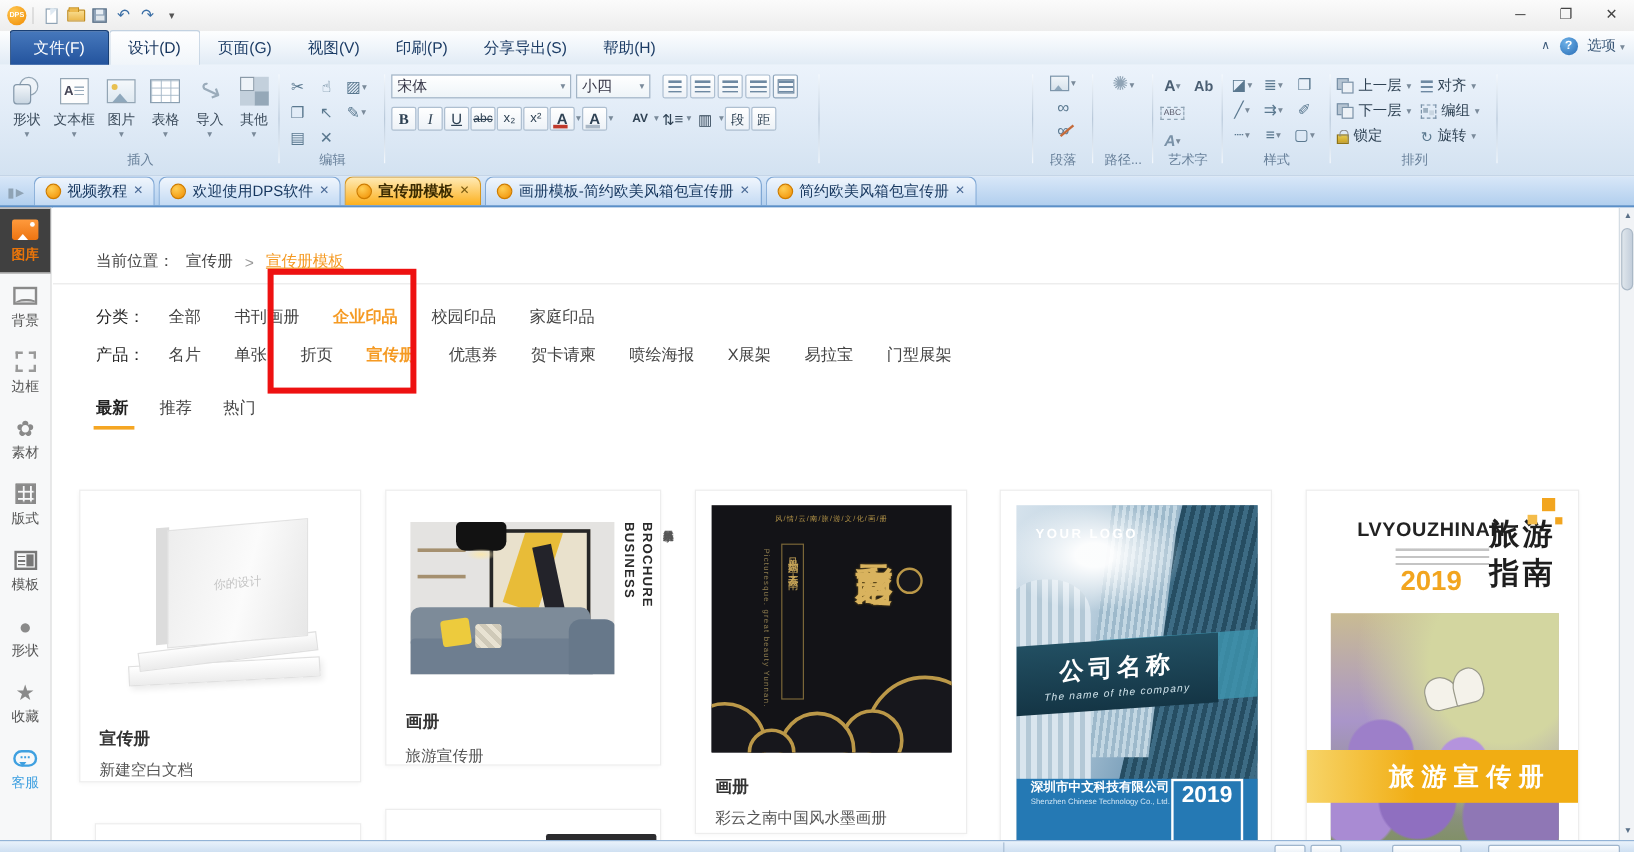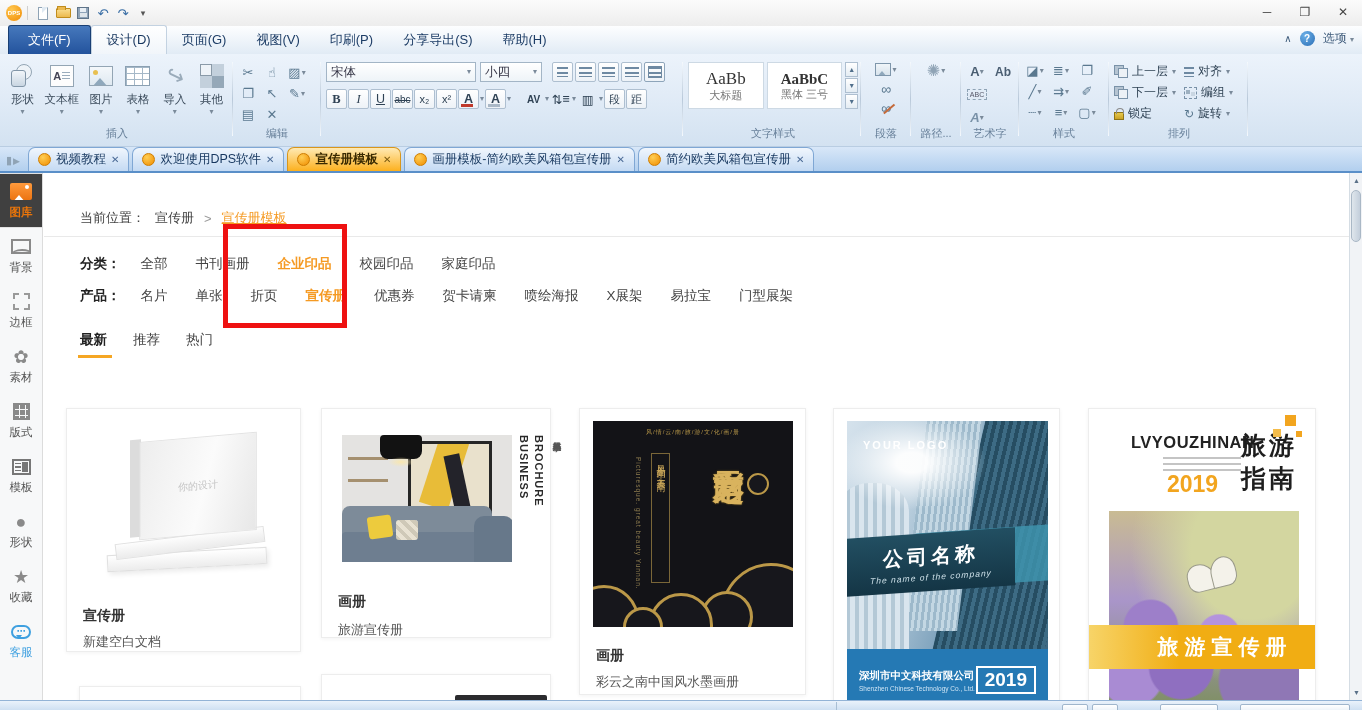--- a/index.html
+++ b/index.html
@@ -105,21 +105,21 @@
 .i-tpl::after{content:"";position:absolute;right:1px;top:1px;width:6px;height:10px;background:#777}
 .i-tpl::before{content:"";position:absolute;left:1px;top:2px;width:6px;height:8px;background:repeating-linear-gradient(to bottom,#777 0 1.5px,transparent 1.5px 3.5px)}
 .i-serv{width:20px;height:14px;border:2px solid #3fa0e0;border-radius:7px;position:relative;color:#3fa0e0;font-size:9px;text-align:center;line-height:9px;font-weight:bold}
 .i-serv::after{content:"";position:absolute;left:3px;bottom:-5px;border:3px solid transparent;border-top:4px solid #3fa0e0}
 
 #content{position:absolute;left:44px;top:173px;width:1305px;height:527px;background:#fff;overflow:hidden}
 .crumb{position:absolute;left:36px;top:36px;font-size:13px;color:#444;display:flex;gap:10px;align-items:center}
 .crumb .cur{color:#f59a23;text-decoration:underline}
 .hdiv{position:absolute;left:0;top:63px;width:100%;height:1px;background:#e9e9e9}
 .filterrow{position:absolute;left:36px;display:flex;gap:28px;font-size:13.5px;color:#444;align-items:center}
-.filterrow .flabel{font-weight:bold;color:#222;margin-right:-8px}
+.filterrow .flabel{font-weight:normal;color:#222;margin-right:-8px}
 .fopt.selected{color:#f59a23;font-weight:bold}
 .sortrow{position:absolute;left:36px;top:158px;display:flex;gap:26px;font-size:13.5px;color:#444}
 .sorttab{padding-bottom:9px;position:relative}
 .sorttab.active{color:#222;font-weight:bold}
 .sorttab.active::after{content:"";position:absolute;left:-2px;bottom:0;width:34px;height:3px;background:#f5a623}
 #annot{position:absolute;left:179px;top:51px;width:124px;height:104px;border:5px solid #ee1111;z-index:9}
 
 .card{position:absolute;background:#fff;border:1px solid #ededed;box-shadow:0 1px 4px rgba(0,0,0,.05)}
 .cat{position:absolute;left:16px;font-weight:bold;font-size:14px;color:#333}
 .ttl{position:absolute;left:16px;font-size:13px;color:#555;white-space:nowrap}
@@ -155,21 +155,21 @@
 .c4cover{position:absolute;left:13px;top:12px;width:201px;height:290px;overflow:hidden;background:linear-gradient(108deg,#d5e2ec 0%,#b9cedd 30%,#7fa3bd 55%,#49758f 82%,#35607a 100%)}
 .c4t1{position:absolute;right:-14px;top:-12px;width:112px;height:330px;transform:skewX(-13deg);background:repeating-linear-gradient(90deg,#264d62 0 4px,#3d6b84 4px 8px)}
 .c4t2{position:absolute;right:78px;top:0;width:56px;height:210px;transform:skewX(-7deg);background:repeating-linear-gradient(90deg,#9db9cb 0 3px,#c3d7e3 3px 6px)}
 .c4t3{position:absolute;left:-10px;top:62px;width:72px;height:240px;border-radius:45% 45% 0 0/12%;background:repeating-linear-gradient(90deg,#b3c8d6 0 4px,#d9e5ee 4px 9px)}
 .c4cloud{position:absolute;left:-10px;top:-6px;width:150px;height:95px;background:radial-gradient(ellipse,rgba(255,255,255,.95) 15%,transparent 70%)}
 .c4logo{position:absolute;left:16px;top:18px;color:#fff;font-weight:bold;font-size:11px;letter-spacing:2px}
 .c4band2{position:absolute;left:60px;top:108px;width:150px;height:56px;background:rgba(62,147,173,.85);transform:skewY(-4deg) skewX(-18deg)}
 .c4band{position:absolute;left:0;top:112px;width:168px;height:58px;background:linear-gradient(#224f62,#143545);transform:skewY(-4deg);display:flex;flex-direction:column;align-items:center;justify-content:center;gap:2px}
 .c4band .cn{color:#fff;font-size:20px;font-weight:bold;letter-spacing:4px}
 .c4band .en{color:#cfe2ea;font-size:8.5px;font-style:italic;letter-spacing:1px}
-.c4bar{position:absolute;left:0;top:228px;width:100%;height:62px;background:#2579b4;display:flex;align-items:center;justify-content:space-between;padding:0 12px}
+.c4bar{position:absolute;left:0;top:228px;width:100%;height:62px;background:#2579b4;display:flex;justify-content:space-between;padding:0 12px}
 .c4bar .cn{color:#fff;font-size:10.5px;font-weight:bold}
 .c4bar .en{color:#cfe5f5;font-size:6.5px;margin-top:2px}
 .c4year{border:2px solid #fff;color:#fff;font-size:19px;font-weight:bold;padding:1px 7px}
 
 .c5brand{position:absolute;left:42px;top:24px;font-size:16.5px;font-weight:bold;color:#222;letter-spacing:.5px}
 .c5lines{position:absolute;left:74px;top:48px;width:78px;height:14px;background:repeating-linear-gradient(to bottom,#c4c4c4 0 2px,transparent 2px 6px)}
 .c5year{position:absolute;left:78px;top:62px;font-size:23px;font-weight:bold;color:#f2a51f}
 .c5guide{position:absolute;left:152px;top:20px;width:58px;font-size:25px;font-weight:bold;color:#1e1e1e;line-height:1.3;letter-spacing:3px}
 .c5sq{position:absolute;background:#f2a51f}
 .c5photo{position:absolute;left:20px;top:102px;width:190px;height:200px;background:
@@ -377,38 +377,20 @@
         <div class="fbtn">
             <span>▥</span>
           </div>
         <div class="caret">▾</div>
         <div class="fbtn box" style="font-size:11px">段</div>
         <div class="fbtn box" style="font-size:11px">距</div>
       </div>
     </div>
     <div class="vsep" style="left:682px"></div>
 
-    <div class="rgroup" style="left:688px;width:170px">
-      <div style="display:flex;gap:3px;padding-top:6px">
-        <div class="stylecard">
-          <div class="samp">AaBb</div>
-          <div class="sname">大标题</div>
-        </div>
-        <div class="stylecard">
-          <div class="samp" style="font-weight:bold;font-size:15px">AaBbC</div>
-          <div class="sname">黑体 三号</div>
-        </div>
-        <div class="scrollstrip">
-          <div>▲</div>
-          <div>▼</div>
-          <div>▼</div>
-        </div>
-      </div>
-      <div class="glabel">文字样式</div>
-    </div>
     <div class="vsep" style="left:860px"></div>
 
     <div class="rgroup" style="left:864px;width:44px">
       <div style="display:flex;flex-direction:column;align-items:center;gap:7px;padding-top:7px">
         <div class="sbtn">
             <div class="i-pimg"></div>
             <span class="caret">▾</span>
           </div>
         <div class="sbtn">
             <span class="i-link">∞</span>

